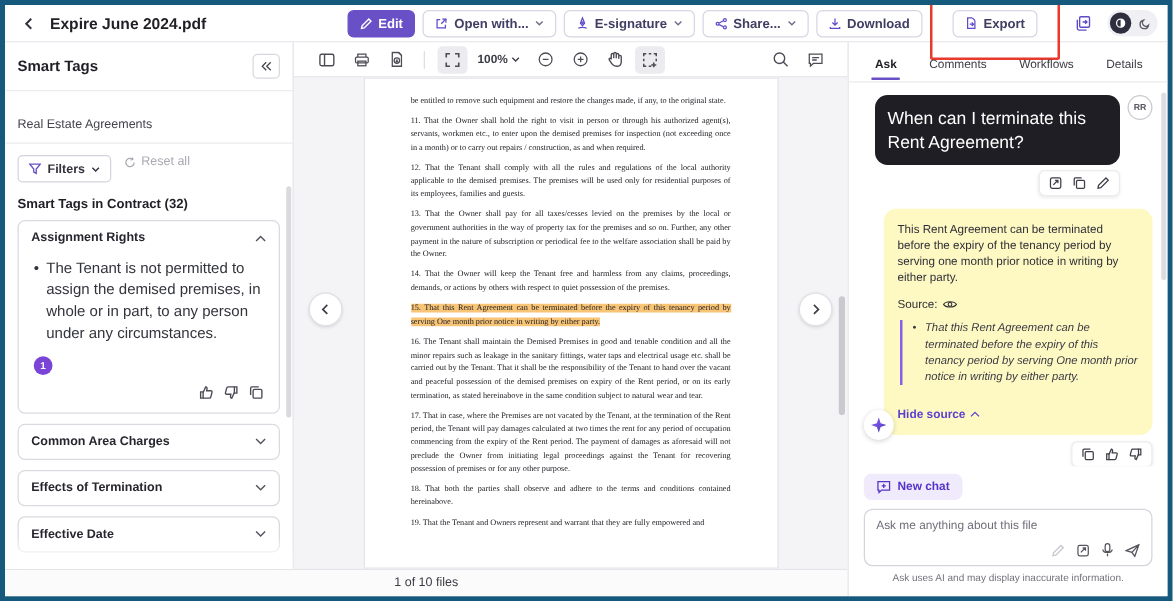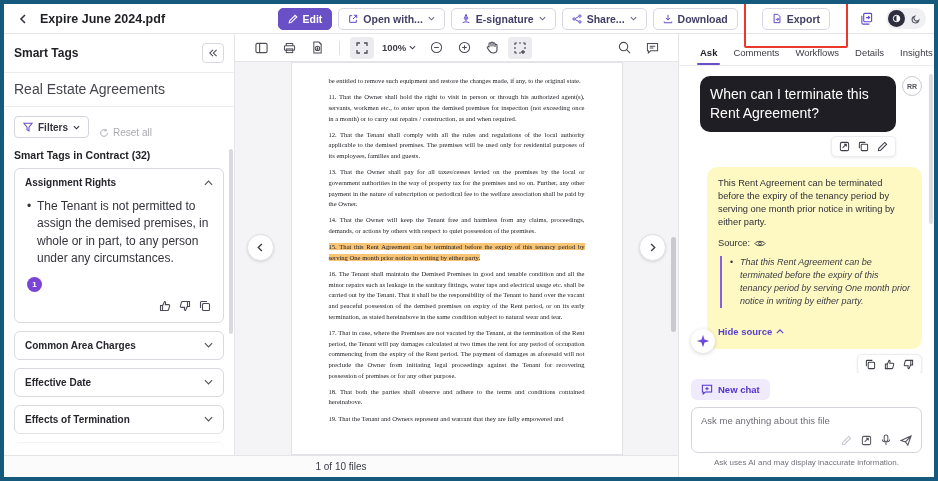--- a/index.html
+++ b/index.html
@@ -44,22 +44,22 @@
   .left-stack { flex: 1; display: flex; flex-direction: column; min-width: 0; }
   .content-row { flex: 1; display: flex; min-height: 0; }
 
   
   .sidebar { width: 231px; flex: 0 0 231px; border-right: 1px solid #e4e4e9; display: flex; flex-direction: column; position: relative; background: #fff; }
   .sb-header { display: flex; align-items: center; justify-content: space-between; padding: 9px 10px; border-bottom: 1px solid #ececf0; }
   .sb-title { font-size: 12px; font-weight: bold; color: #1f1f26; }
   .collapse-btn { width: 22px; height: 20px; border: 1px solid #d8d8df; border-radius: 4px; background: #fff; display: flex; align-items: center; justify-content: center; color: #44444e; cursor: pointer; }
   .sb-contract { padding: 8px 10px 9px; border-bottom: 1px solid #ececf0; }
   .sb-label { font-size: 10px; font-weight: bold; color: #26262e; margin-bottom: 3px; }
-  .sb-value { font-size: 14px; color: #44444d; }
-  .sb-filters { display: flex; align-items: flex-end; gap: 10px; padding: 9px 10px; }
+  .sb-value { font-size: 10px; color: #44444d; margin-top: 13px; }
+  .sb-filters { display: flex; align-items: flex-start; gap: 10px; padding: 9px 10px; }
   .filters-btn { display: inline-flex; align-items: center; gap: 5px; height: 22px; padding: 0 8px; border: 1px solid #d4d4dc; border-radius: 4px; background: #fff; font-size: 10px; font-weight: bold; color: #32323c; cursor: pointer; }
   .filters-btn .funnel { color: #6a50c7; }
   .reset-btn { display: inline-flex; align-items: center; gap: 4px; font-size: 10px; color: #a9a9b2; cursor: default; }
   .sb-section-heading { font-size: 10.5px; font-weight: bold; color: #1f1f26; padding: 2px 10px 7px; }
   .sb-scroll { flex: 1; overflow: hidden; padding: 0 10px; position: relative; }
   .acc-card { border: 1px solid #d9d9e0; border-radius: 6px; margin-bottom: 8px; background: #fff; }
   .acc-head { display: flex; align-items: center; justify-content: space-between; padding: 8px 10px; cursor: pointer; }
   .acc-title { font-size: 10px; font-weight: bold; color: #26262e; }
   .acc-head .chev { color: #54545e; }
   .acc-body { padding: 2px 10px 8px; }
@@ -89,21 +89,21 @@
     display: flex; align-items: center; justify-content: center; color: #3e3e48; cursor: pointer;
   }
   .nav-circle.prev { left: 12px; }
   .nav-circle.next { right: 12px; }
   .viewer-scrollbar { position: absolute; right: 2px; top: 175px; width: 5px; height: 95px; border-radius: 3px; background: #c9c9cf; }
   .viewer-footer { height: 22px; flex: 0 0 22px; background: #fbfbfc; border-top: 1px solid #e4e4e9; display: flex; align-items: center; justify-content: center; }
   .viewer-footer span { font-size: 10px; color: #3c3c46; }
 
   
   .right-panel { width: 256px; flex: 0 0 256px; border-left: 1px solid #e4e4e9; display: flex; flex-direction: column; background: #fff; }
-  .tabs-row { display: flex; align-items: center; padding: 8px 8px 0 14px; gap: 2px; border-bottom: 1px solid #ececf0; }
+  .tabs-row { display: flex; align-items: flex-start; padding: 8px 8px 0 14px; gap: 12px; border-bottom: 1px solid #ececf0; }
   .tab { font-size: 9.5px; color: #3c3c46; padding: 4px 7px 7px; cursor: pointer; position: relative; white-space: nowrap; }
   .tab.active { font-weight: bold; color: #1f1f26; }
   .tab.active::after { content: ""; position: absolute; left: 4px; right: 4px; bottom: 0; height: 2px; border-radius: 2px; background: #6a50c7; }
   .tabs-expand { margin-left: auto; width: 20px; height: 18px; border: 1px solid #d8d8df; border-radius: 4px; display: flex; align-items: center; justify-content: center; color: #44444e; cursor: pointer; margin-bottom: 5px; }
   .chat-scroll { flex: 1; overflow: hidden; padding: 10px 12px 0; position: relative; }
   .chat-scrollbar { position: absolute; right: 1px; top: 8px; width: 4px; height: 150px; border-radius: 2px; background: #dcdce1; }
   .user-row { display: flex; justify-content: flex-end; align-items: flex-start; gap: 6px; }
   .user-bubble { background: #1e1e24; color: #fff; font-size: 14px; border-radius: 10px; padding: 9px 10px; max-width: 196px; line-height: 1.35; }
   .avatar { width: 20px; height: 20px; border-radius: 50%; border: 1px solid #c9c9cf; background: #fff; color: #55555e; font-size: 7px; font-weight: bold; display: flex; align-items: center; justify-content: center; flex: 0 0 20px; }
   .msg-actions { display: flex; justify-content: flex-end; margin: 4px 26px 0 0; }
@@ -291,29 +291,29 @@
             <div class="acc-card">
                   <div class="acc-head">
                     <span class="acc-title">Common Area Charges</span>
                     <svg class="chev" width="9" height="6" viewBox="0 0 10 6" fill="none" stroke="currentColor" stroke-width="1.3">
                       <path d="M1 1 L5 5 L9 1"></path>
                     </svg>
                   </div>
                 </div>
                 <div class="acc-card">
                   <div class="acc-head">
-                    <span class="acc-title">Effective Date</span>
+                    <span class="acc-title">Effects of Termination</span>
                     <svg class="chev" width="9" height="6" viewBox="0 0 10 6" fill="none" stroke="currentColor" stroke-width="1.3">
                       <path d="M1 1 L5 5 L9 1"></path>
                     </svg>
                   </div>
                 </div>
                 <div class="acc-card">
                   <div class="acc-head">
-                    <span class="acc-title">Effects of Termination</span>
+                    <span class="acc-title">Effective Date</span>
                     <svg class="chev" width="9" height="6" viewBox="0 0 10 6" fill="none" stroke="currentColor" stroke-width="1.3">
                       <path d="M1 1 L5 5 L9 1"></path>
                     </svg>
                   </div>
                 </div>
                 <div class="acc-card">
                   <div class="acc-head">
                     <span class="acc-title">Expiration Date</span>
                     <svg class="chev" width="9" height="6" viewBox="0 0 10 6" fill="none" stroke="currentColor" stroke-width="1.3">
                       <path d="M1 1 L5 5 L9 1"></path>

